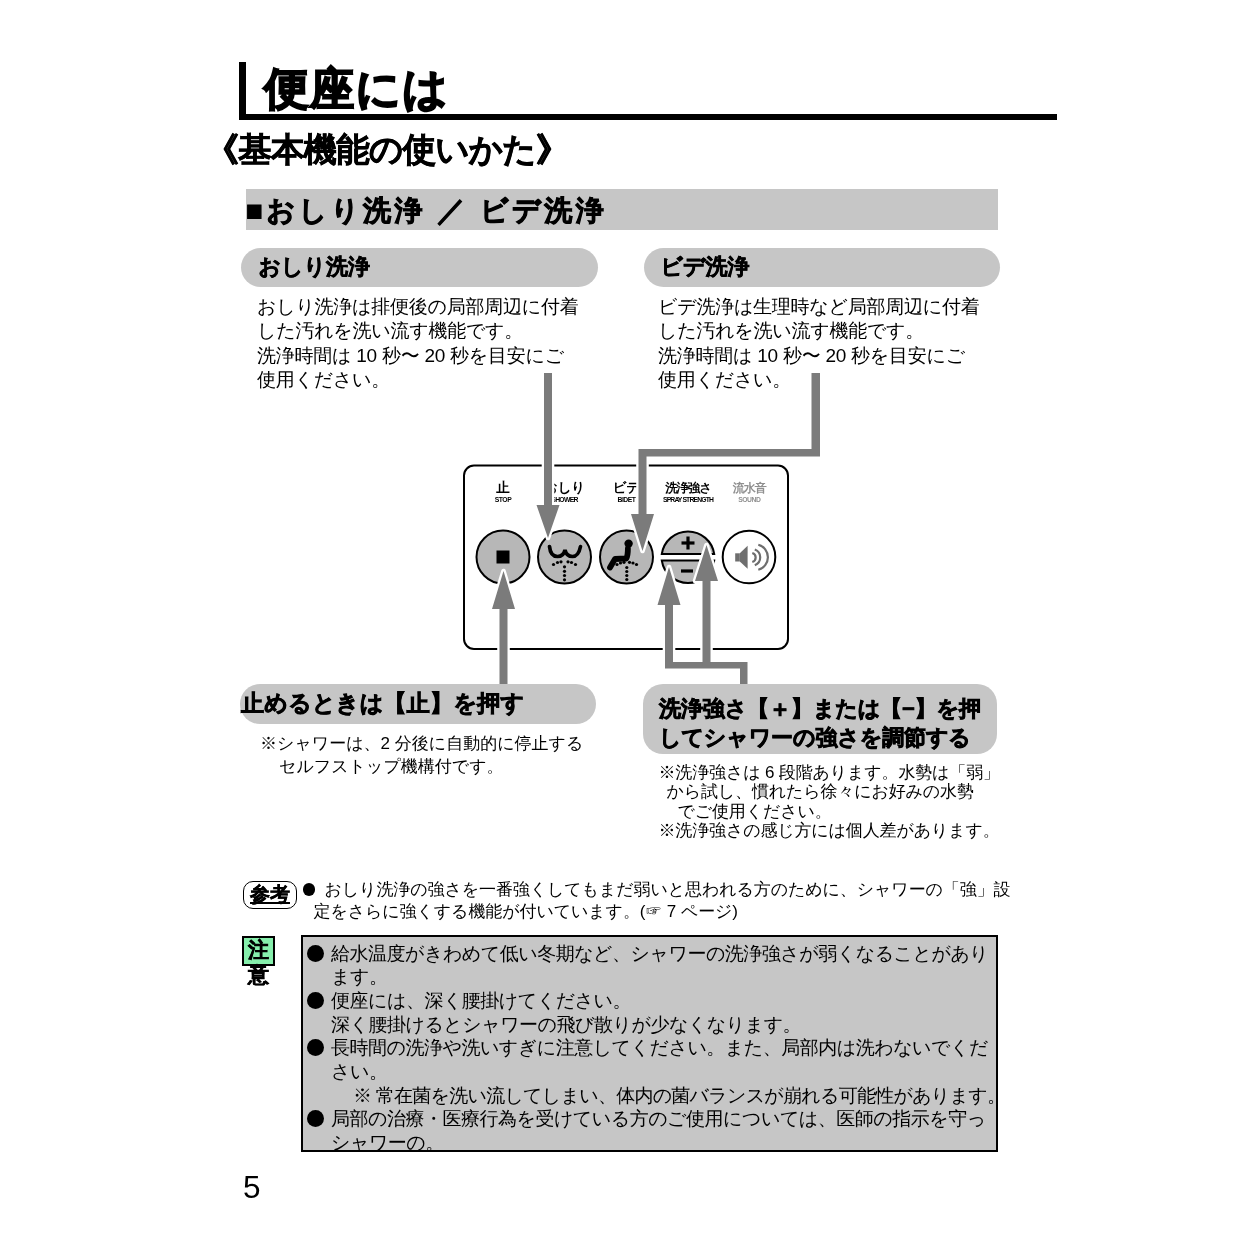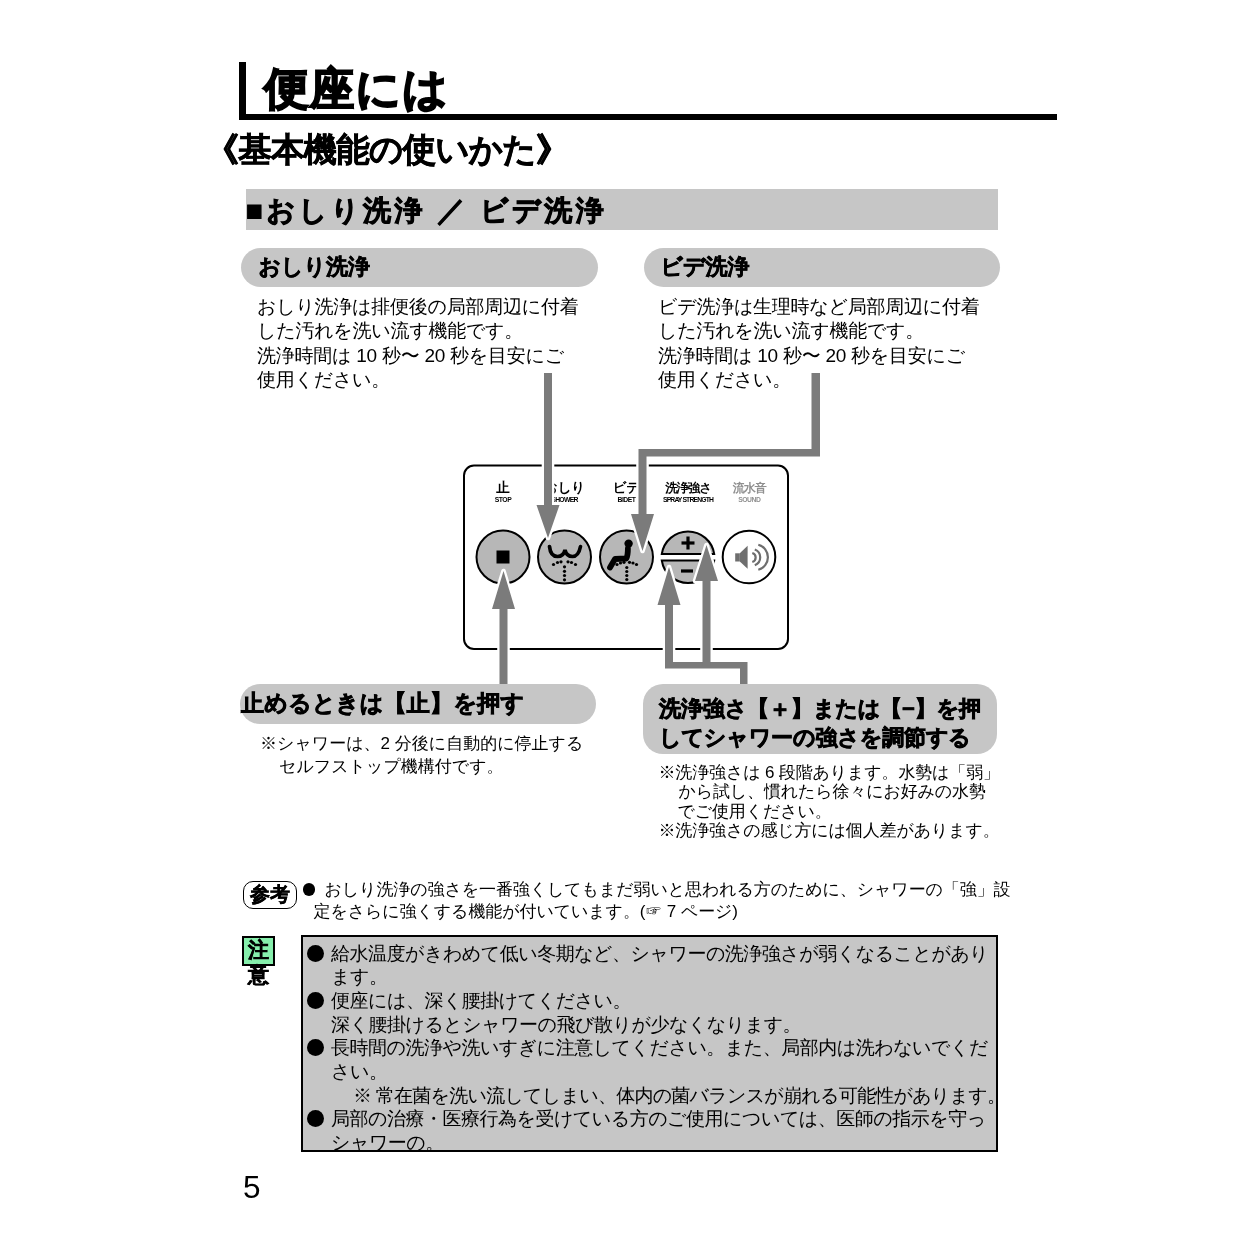--- a/index.html
+++ b/index.html
@@ -119,24 +119,24 @@
     <polygon points="302.5,306 302.5,221 295,221 306.5,185 318,221 310.5,221 310.5,306"></polygon>
   </g>
 </svg>
 
 <div class="abs pill" style="left:240px;top:684px;width:356px;height:40px;"></div>
 <div class="abs b" style="left:241px;top:692px;font-size:23px;line-height:1;letter-spacing:0.3px;-webkit-text-stroke:0.8px #000;">止めるときは【止】を押す</div>
 <div class="abs" style="left:260px;top:731.5px;font-size:17px;line-height:23px;">※シャワーは、2 分後に自動的に停止する<br><span style="margin-left:19px;">セルフストップ機構付です。</span></div>
 
 <div class="abs pill" style="left:643px;top:684px;width:354px;height:70px;"></div>
 <div class="abs b" style="left:659px;top:693.5px;font-size:22px;line-height:29.8px;letter-spacing:-0.1px;-webkit-text-stroke:0.8px #000;">洗浄強さ【＋】または【−】を押<br>してシャワーの強さを調節する</div>
-<div class="abs" style="left:658.5px;top:763px;font-size:17px;line-height:19.4px;letter-spacing:-0.15px;">※洗浄強さは 6 段階あります。水勢は「弱」<br><span style="margin-left:20px;">から試し、慣れたら徐々にお好みの水勢</span><br><span style="margin-left:19px;">でご使用ください。</span><br>※洗浄強さの感じ方には個人差があります。</div>
+<div class="abs" style="left:658.5px;top:763px;font-size:17px;line-height:19.4px;letter-spacing:-0.15px;">※洗浄強さは 6 段階あります。水勢は「弱」<br><span style="margin-left:8px;">から試し、慣れたら徐々にお好みの水勢</span><br><span style="margin-left:19px;">でご使用ください。</span><br>※洗浄強さの感じ方には個人差があります。</div>
 
 <div class="abs" style="left:242.5px;top:881px;width:54.5px;height:27.5px;border:1.8px solid #000;border-radius:10px;box-sizing:border-box;"></div>
-<div class="abs b" style="left:250px;top:884px;font-size:20px;line-height:1;-webkit-text-stroke:0.4px #000;">参考</div>
+<div class="abs b" style="left:250px;top:884px;font-size:20px;line-height:1;text-decoration:underline;-webkit-text-stroke:0.4px #000;">参考</div>
 <div class="abs" style="left:302.5px;top:883px;width:12.5px;height:12.5px;border-radius:50%;background:#000;"></div>
 <div class="abs" style="left:324.5px;top:879px;font-size:17px;line-height:22.2px;letter-spacing:-0.1px;">おしり洗浄の強さを一番強くしてもまだ弱いと思われる方のために、シャワーの「強」設<br><span style="margin-left:-11px;">定をさらに強くする機能が付いています。(☞ 7 ページ)</span></div>
 
 <div class="abs b" style="left:242px;top:936px;width:33px;height:30px;border:2.5px solid #000;box-sizing:border-box;background:#86efac;font-size:21px;line-height:24.5px;text-align:center;-webkit-text-stroke:0.5px #000;">注意</div>
 <div class="abs gray" id="cbox" style="left:301px;top:935px;width:697px;height:217px;border:2px solid #000;box-sizing:border-box;"></div>
 <div class="abs" id="ctext" style="left:307px;top:941.5px;font-size:19px;line-height:23.7px;letter-spacing:-0.5px;">
 <span><i class="blt"></i>給水温度がきわめて低い冬期など、シャワーの洗浄強さが弱くなることがあり</span><br>
 <span style="margin-left:24px;">ます。</span><br>
 <span><i class="blt"></i>便座には、深く腰掛けてください。</span><br>
 <span style="margin-left:24px;">深く腰掛けるとシャワーの飛び散りが少なくなります。</span><br>

